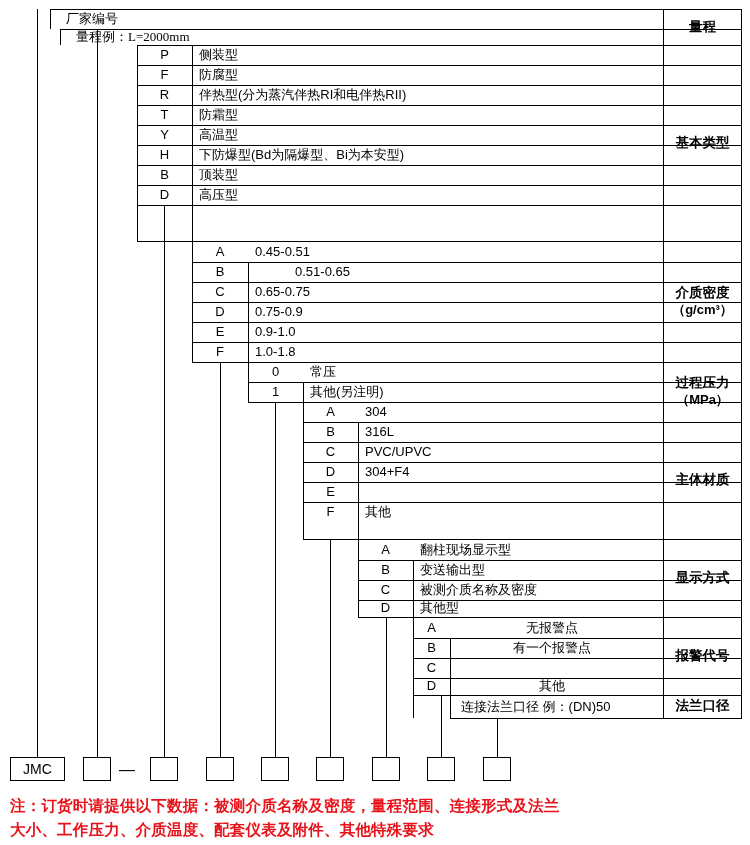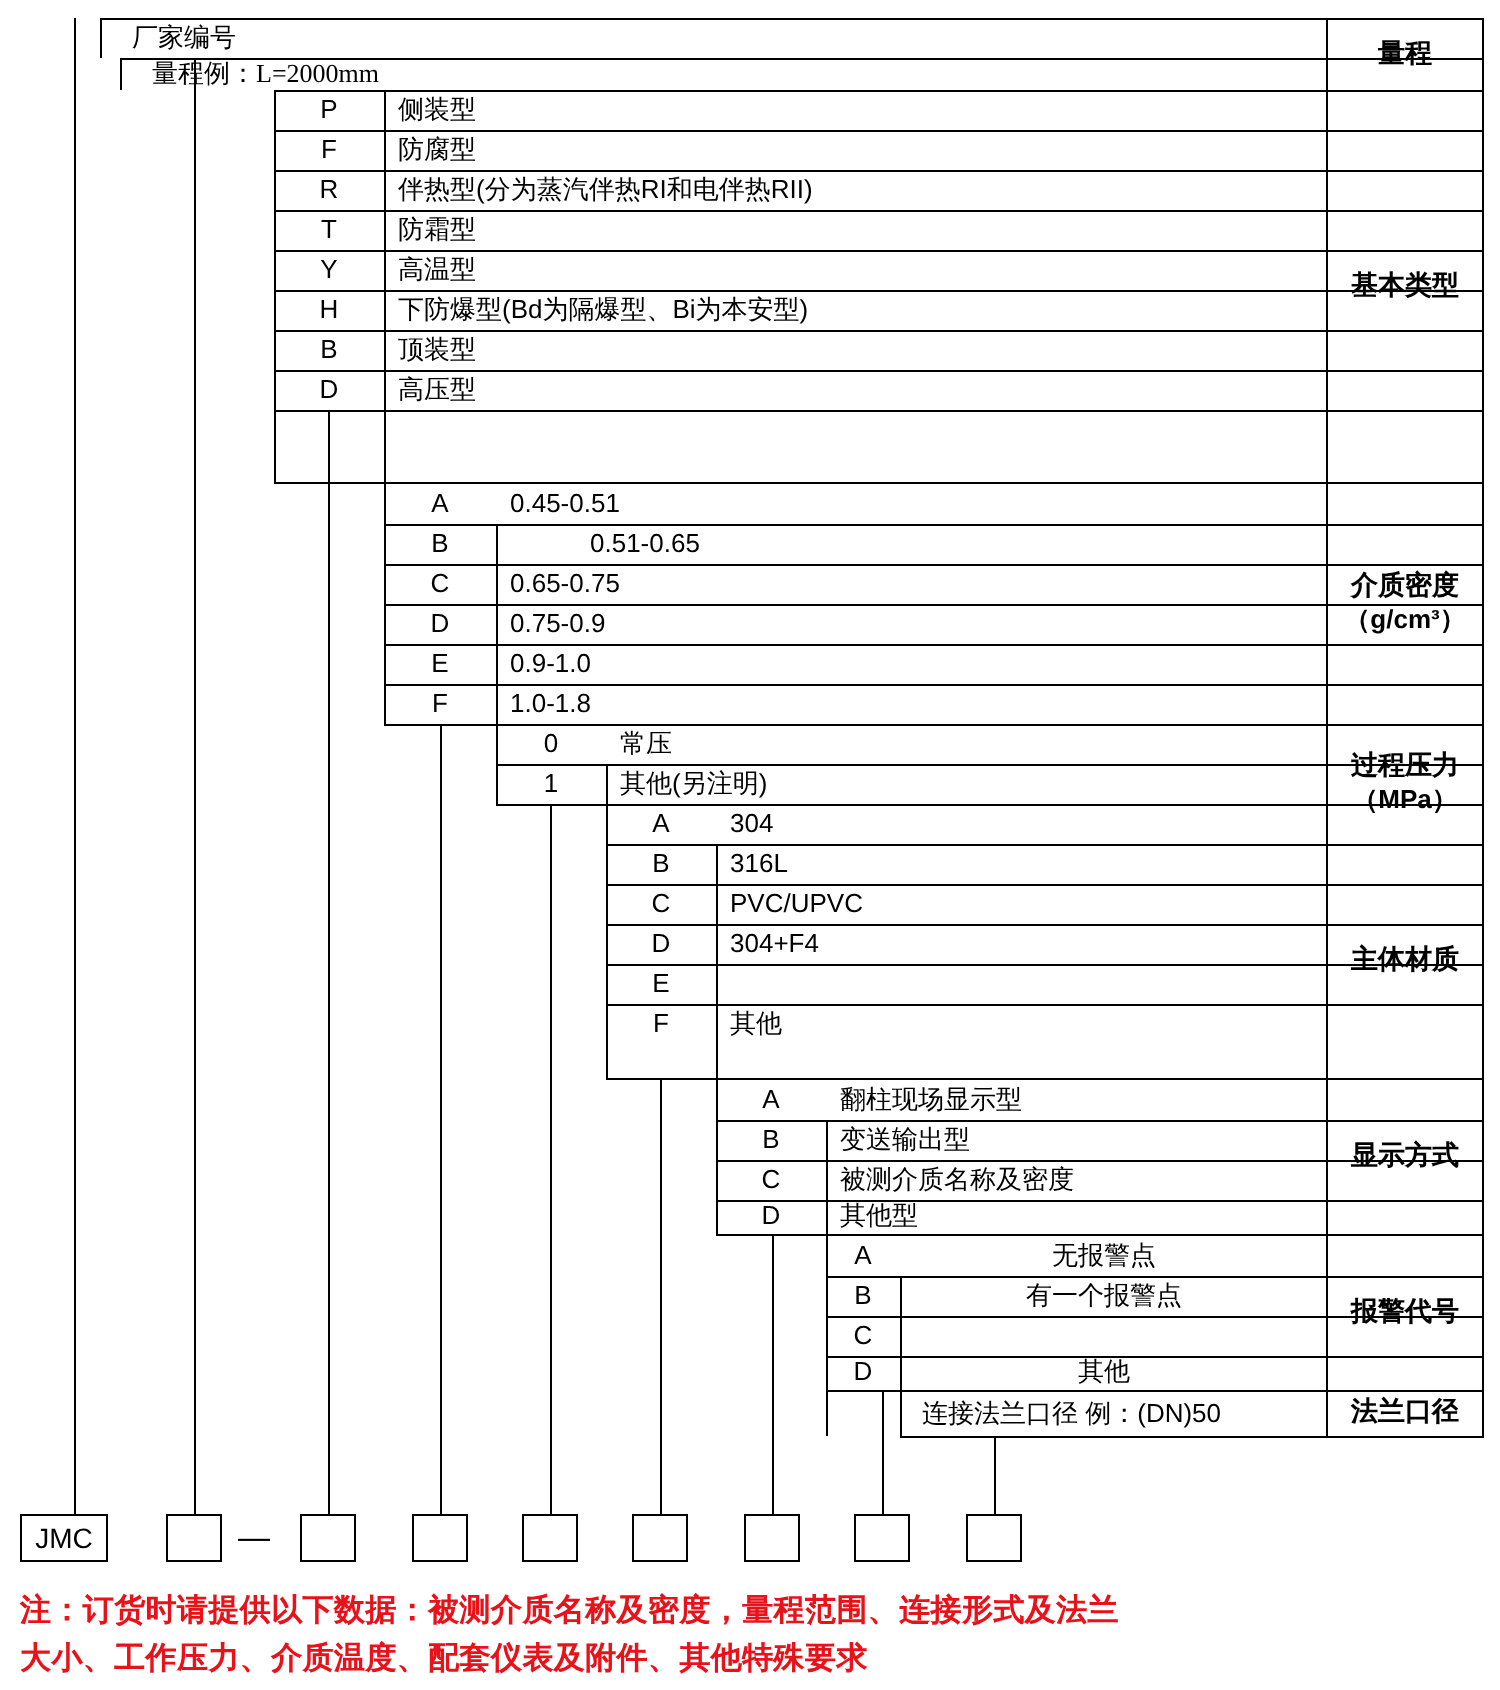--- a/index.html
+++ b/index.html
@@ -260,21 +260,21 @@
   <div class="leadline" style="left:37px;  top:9px;   height:748px;"></div>
   <div class="leadline" style="left:97px;  top:29px;  height:728px;"></div>
   <div class="leadline" style="left:164px; top:205px; height:552px;"></div>
   <div class="leadline" style="left:220px; top:362px; height:395px;"></div>
   <div class="leadline" style="left:275px; top:402px; height:355px;"></div>
   <div class="leadline" style="left:330px; top:539px; height:218px;"></div>
   <div class="leadline" style="left:386px; top:617px; height:140px;"></div>
   <div class="leadline" style="left:441px; top:695px; height:62px;"></div>
   <div class="leadline" style="left:497px; top:718px; height:39px;"></div>
 
-  <div class="jmc" style="left:10px; top:757px; width:44px; height:24px;">
+  <div class="jmc" style="left:10px; top:757px; width:55px; height:24px;">
     <span>JMC</span>
   </div>
   <div class="box" style="left:83px;  top:757px; width:28px; height:24px;"></div>
   <div class="dash" style="left:119px; top:762px;">—</div>
   <div class="box" style="left:150px; top:757px; width:28px; height:24px;"></div>
   <div class="box" style="left:206px; top:757px; width:28px; height:24px;"></div>
   <div class="box" style="left:261px; top:757px; width:28px; height:24px;"></div>
   <div class="box" style="left:316px; top:757px; width:28px; height:24px;"></div>
   <div class="box" style="left:372px; top:757px; width:28px; height:24px;"></div>
   <div class="box" style="left:427px; top:757px; width:28px; height:24px;"></div>

